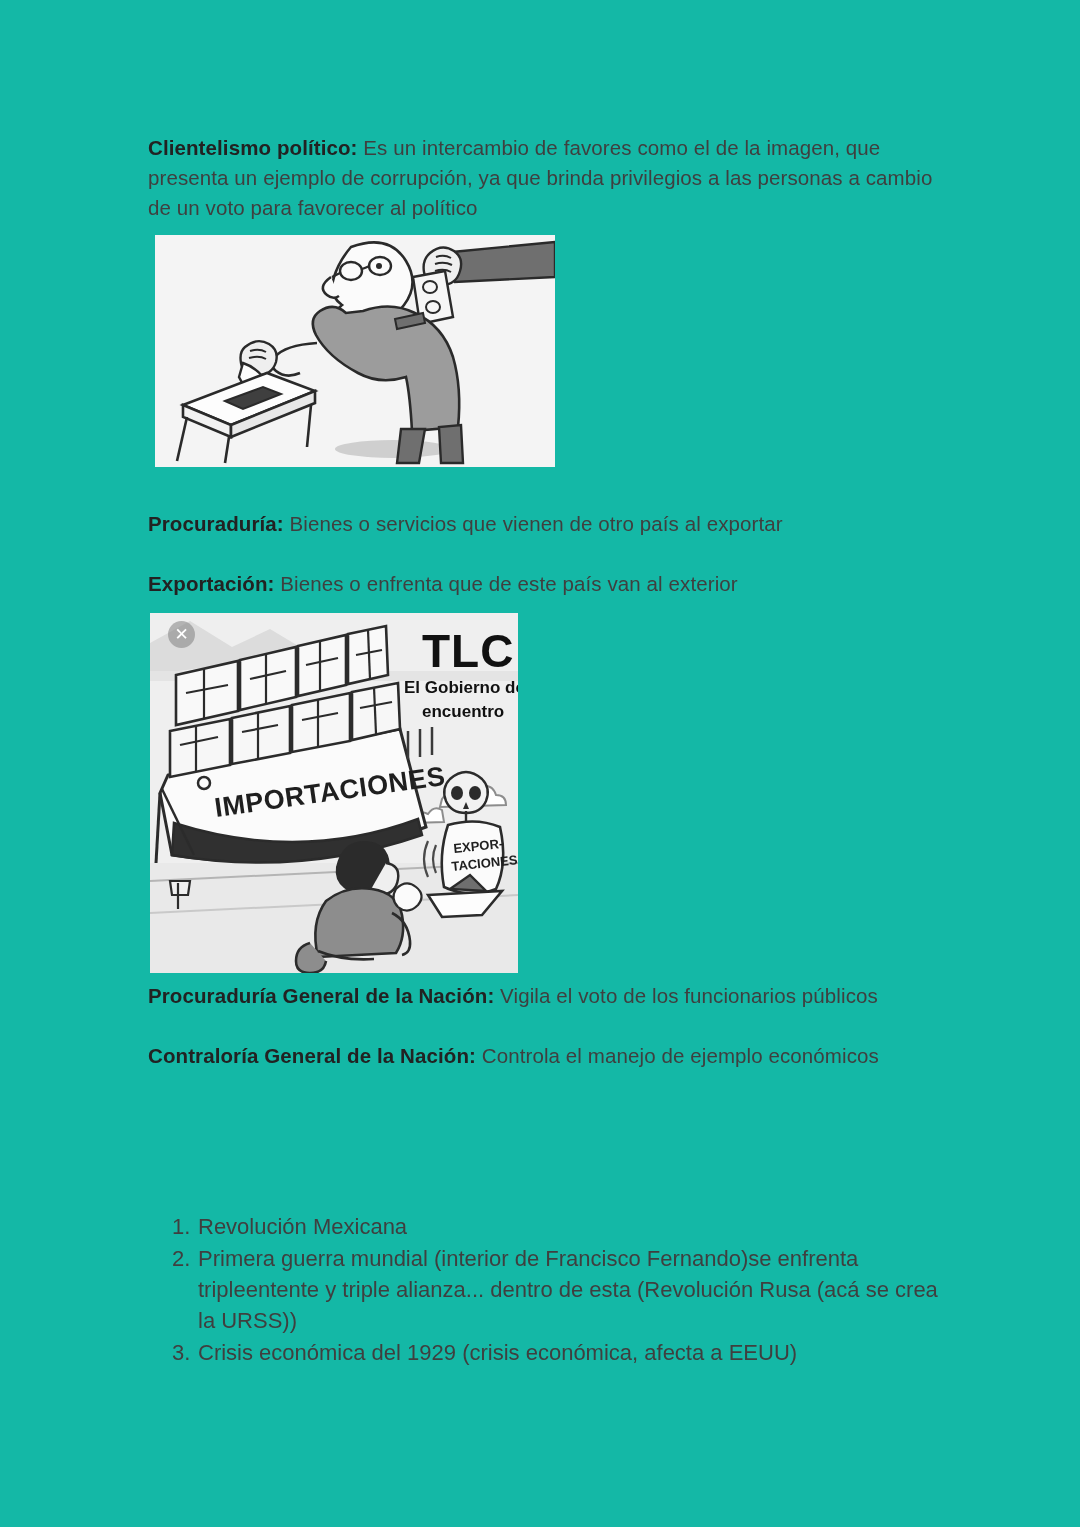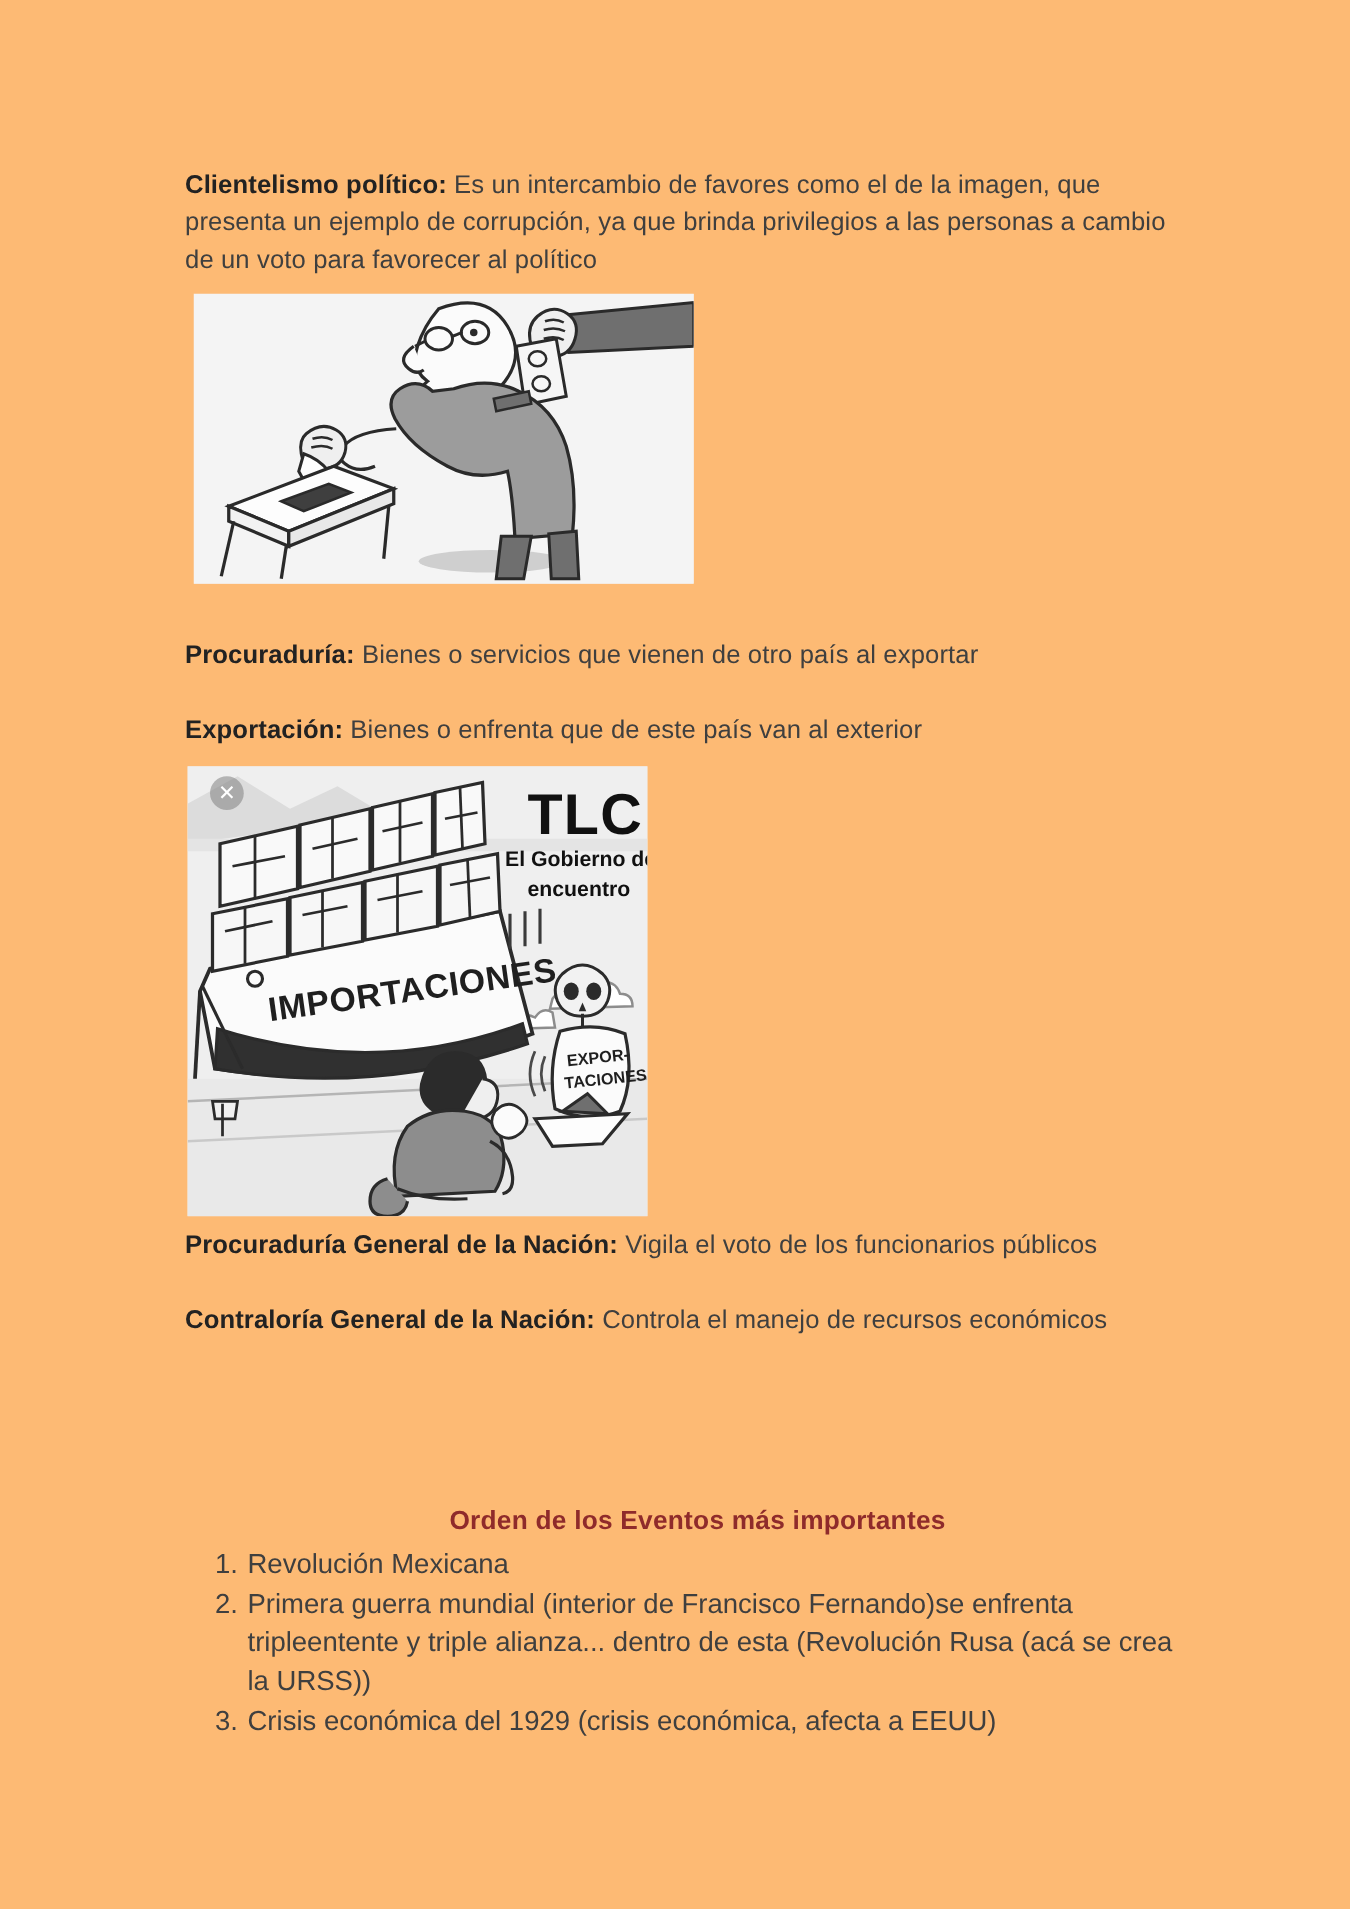--- a/index.html
+++ b/index.html
@@ -15,21 +15,21 @@
     font-family: "Liberation Sans", sans-serif;
     color: #3b3b3b;
     overflow: hidden;
   }
 
   .page {
     position: absolute;
     left: 0; top: 0;
     width: 1080px;
     height: 1527px;
-    background: #fdba74;
+    background: #14b8a6;
   }
 
   .content {
     position: absolute;
     left: 148px;
     top: 133px;
     width: 790px;
   }
 
   
@@ -309,25 +309,24 @@
       </svg>
       <div class="close-badge">✕</div>
     </div>
 
     <div class="block-gap-sm"></div>
 
     <p class="para"><span class="term">Procuraduría General de la Nación:</span><span> Vigila el voto de los funcionarios públicos</span></p>
 
     <div class="block-gap-md"></div>
 
-    <p class="para"><span class="term">Contraloría General de la Nación:</span><span> Controla el manejo de recursos económicos</span></p>
+    <p class="para"><span class="term">Contraloría General de la Nación:</span><span> Controla el manejo de ejemplo económicos</span></p>
 
   </div>
 
   <div style="position:absolute; left:148px; top:1205px; width:790px;">
-    <div class="events-title">Orden de los Eventos más importantes</div>
     <ol class="events">
       <li>Revolución Mexicana</li>
       <li>Primera guerra mundial (interior de Francisco Fernando)se enfrenta tripleentente y triple alianza... dentro de esta (Revolución Rusa (acá se crea la URSS))</li>
       <li>Crisis económica del 1929 (crisis económica, afecta a EEUU)</li>
     </ol>
   </div>
 </div>
 
 </body></html>

